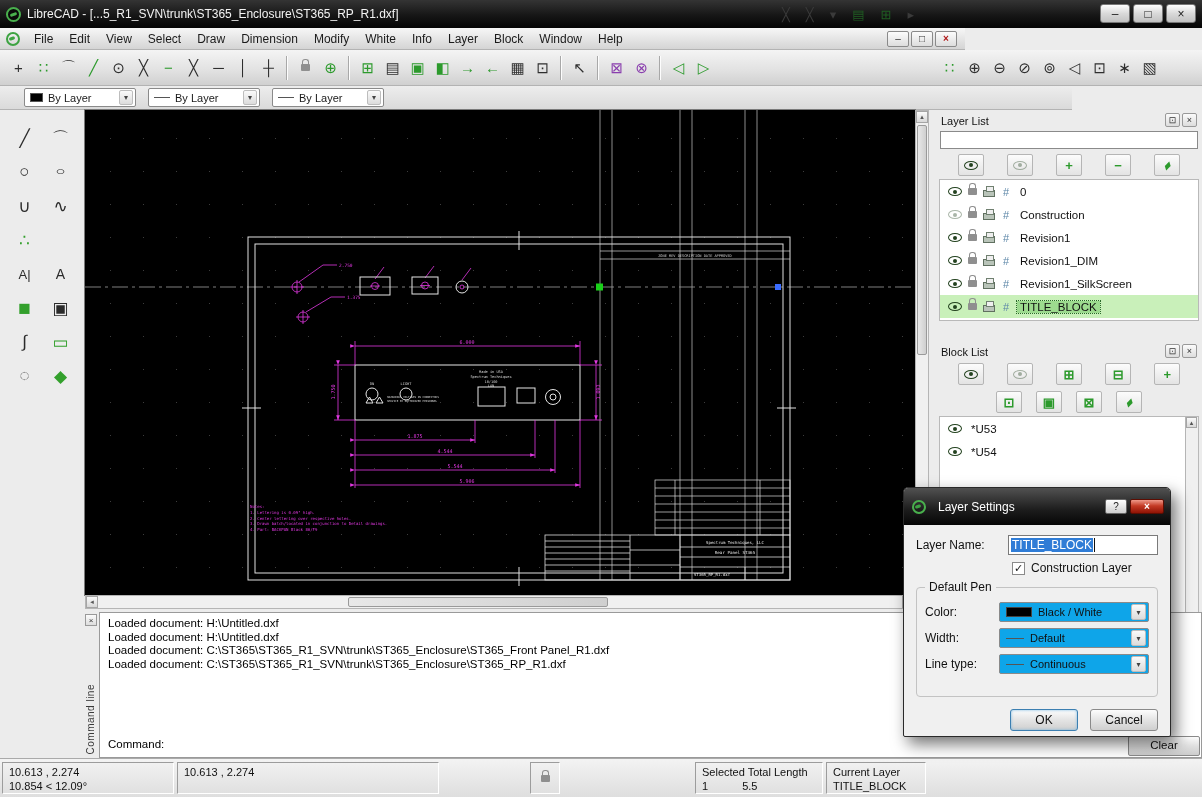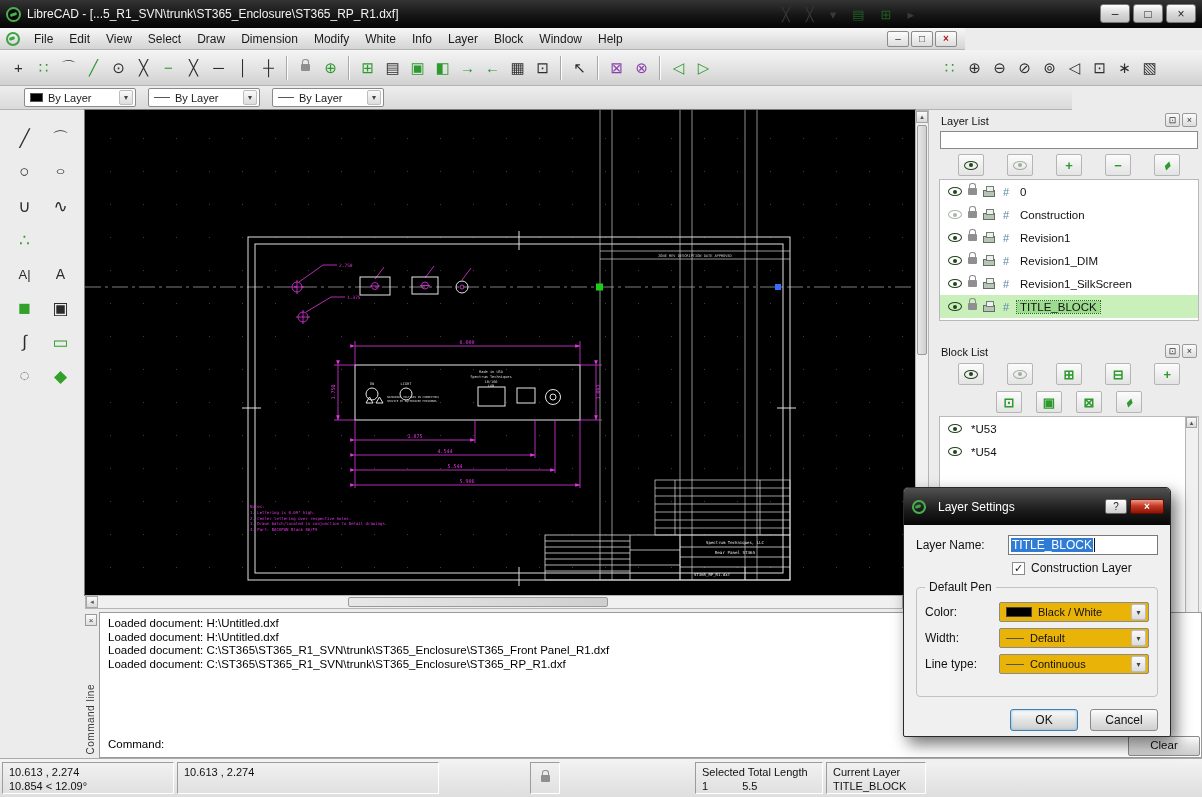--- a/index.html
+++ b/index.html
@@ -116,21 +116,21 @@
   .frow{display:flex;align-items:center;margin-bottom:6px}
   .flabel{width:92px;font-size:12px;color:#111}
   .nameinput{flex:1;height:20px;background:#fff;border:1px solid #7a7a7a;display:flex;align-items:center;padding:0 2px;font-size:12px}
   .seltext{background:#2f7cd6;color:#fff;padding:0 1px}
   .caret{width:0;height:14px;border-left:1px solid #111;margin-left:1px}
   .chkrow{margin:2px 0 4px 96px;display:flex;align-items:center;gap:6px;font-size:12px}
   .checkbox{width:13px;height:13px;background:#fff;border:1px solid #8a8a8a;display:inline-flex;align-items:center;justify-content:center;font-size:11px;color:#1a1a1a}
   .groupbox{position:relative;border:1px solid #c3c3c3;border-radius:4px;margin-top:12px;padding:14px 8px 6px}
   .grouptitle{position:absolute;top:-8px;left:8px;background:#f0f0f0;padding:0 4px;font-size:12px;color:#111}
   .groupbox .flabel{width:74px}
-  .dcombo{flex:1;display:flex;align-items:center;gap:6px;background:#eab308;border:1px solid #8a8a8a;border-radius:2px;height:20px;padding:0 2px 0 6px;font-size:11px}
+  .dcombo{flex:1;display:flex;align-items:center;gap:6px;background:#0ea5e9;border:1px solid #8a8a8a;border-radius:2px;height:20px;padding:0 2px 0 6px;font-size:11px}
   .dcombo .arrow{margin-left:auto;width:15px;height:16px;display:flex;align-items:center;justify-content:center;
     background:linear-gradient(#fafafa,#dcdcdc);border:1px solid #bdbdbd;border-radius:2px;font-size:8px;color:#444}
   .dswatch{width:26px;height:10px;background:#000;border:1px solid #444;flex:0 0 auto}
   .dline{width:18px;height:0;border-top:1px solid #555;flex:0 0 auto}
   .btnrow{display:flex;justify-content:flex-end;gap:12px;margin-top:12px}
   .pushbtn{width:68px;height:22px;display:flex;align-items:center;justify-content:center;font-size:12px;color:#111;
     background:linear-gradient(#fdfdfd,#e4e4e4 50%,#cfcfcf);border:1px solid #8a8a8a;border-radius:3px}
   .pushbtn.default{border:1px solid #3c7fb1;box-shadow:0 0 3px #7ab8e0 inset}
 
   

